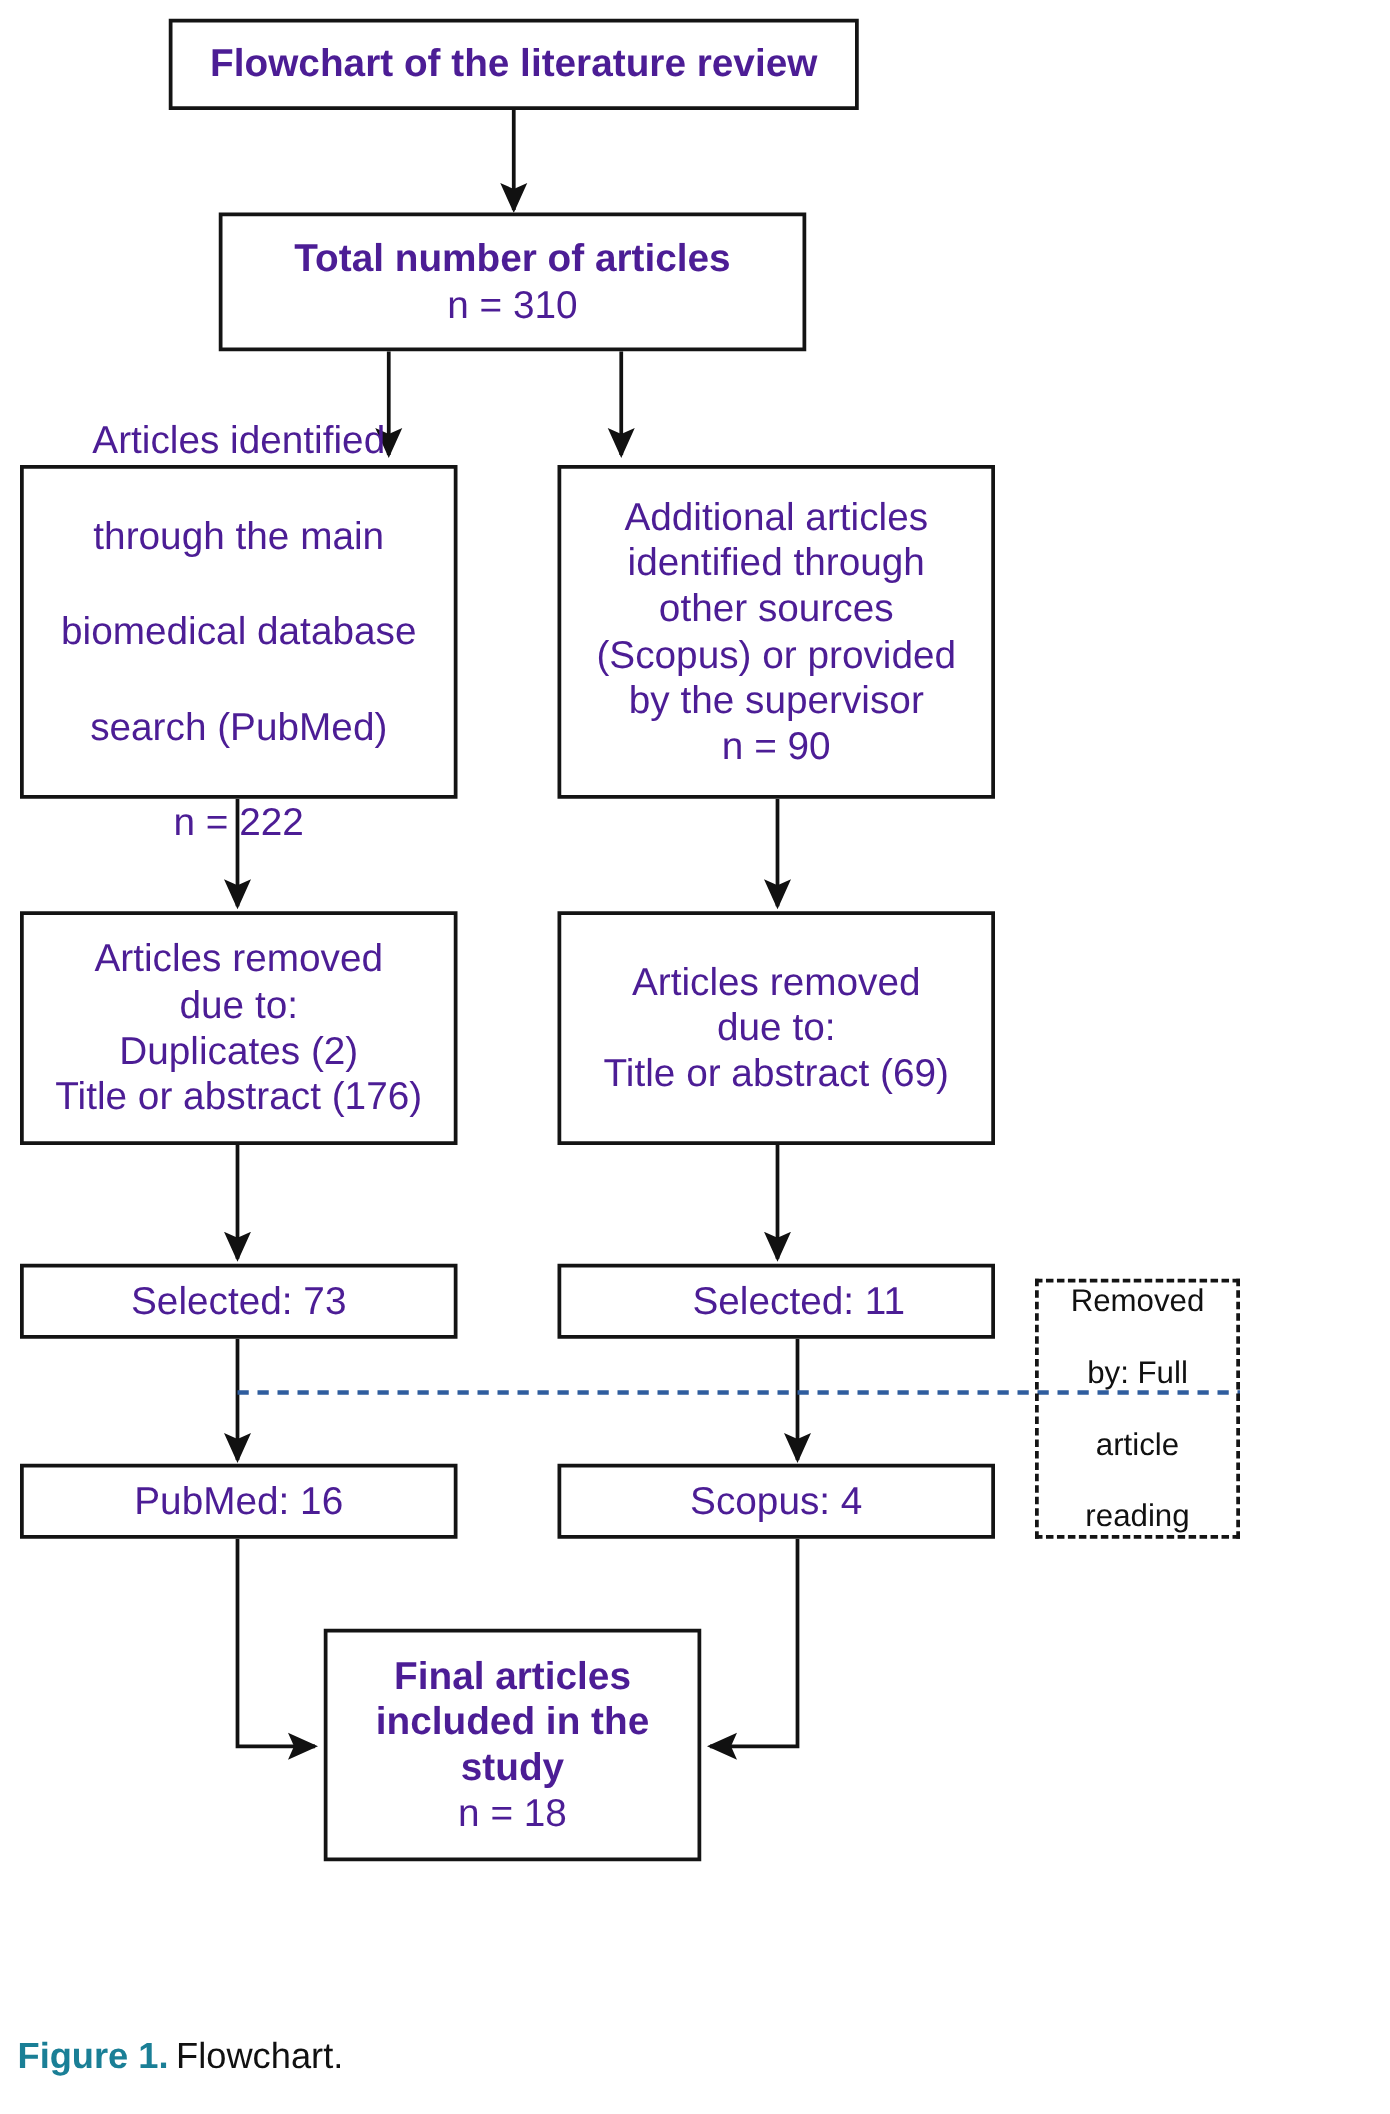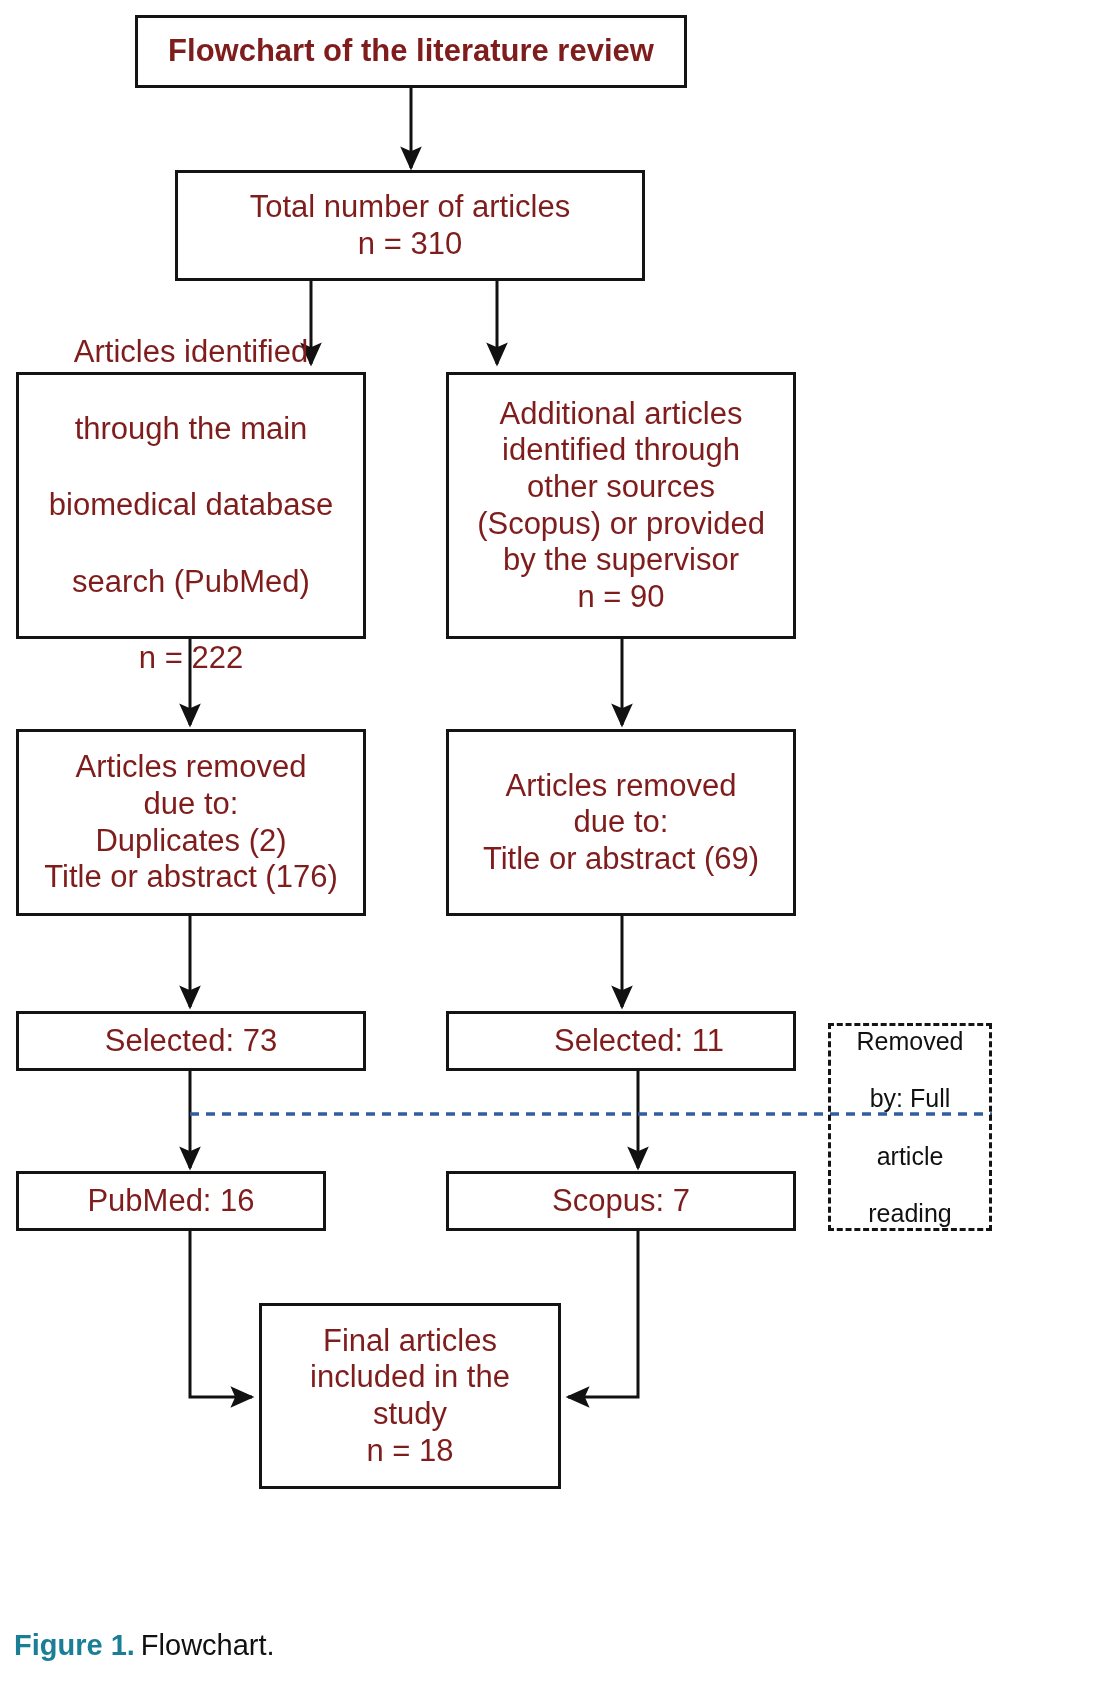--- a/index.html
+++ b/index.html
@@ -32,24 +32,24 @@
     border: 3px solid #141414;
     background: #ffffff;
     display: flex;
     flex-direction: column;
     align-items: center;
     justify-content: center;
     text-align: center;
     line-height: 1.18;
     font-size: 31px;
     font-weight: 400;
-    color: #7f1d1d;
+    color: #4c1d95;
   }
   .node.bold-head .head {
-    font-weight: normal;
+    font-weight: bold;
   }
   .node .line {
     display: block;
     white-space: nowrap;
   }
   .node.title-node {
     font-weight: bold;
     font-size: 31px;
   }
   .dashed-node {
@@ -167,26 +167,26 @@
     <span class="line">Selected: 11</span>
   </div>
 
   <div class="dashed-node" style="left:828px; top:1023px; width:164px; height:208px; flex-direction:column;">
     <span class="line">Removed</span>
     <span class="line">by: Full</span>
     <span class="line">article</span>
     <span class="line">reading</span>
   </div>
 
-  <div class="node" style="left:16px; top:1171px; width:310px; height:60px;">
+  <div class="node" style="left:16px; top:1171px; width:350px; height:60px;">
     <span class="line">PubMed: 16</span>
   </div>
 
   <div class="node" style="left:446px; top:1171px; width:350px; height:60px;">
-    <span class="line">Scopus: 7</span>
+    <span class="line">Scopus: 4</span>
   </div>
 
   <div class="node bold-head" style="left:259px; top:1303px; width:302px; height:186px;">
     <span class="line head">Final articles</span>
     <span class="line head">included in the</span>
     <span class="line head">study</span>
     <span class="line">n = 18</span>
   </div>
 
   <div class="caption">

